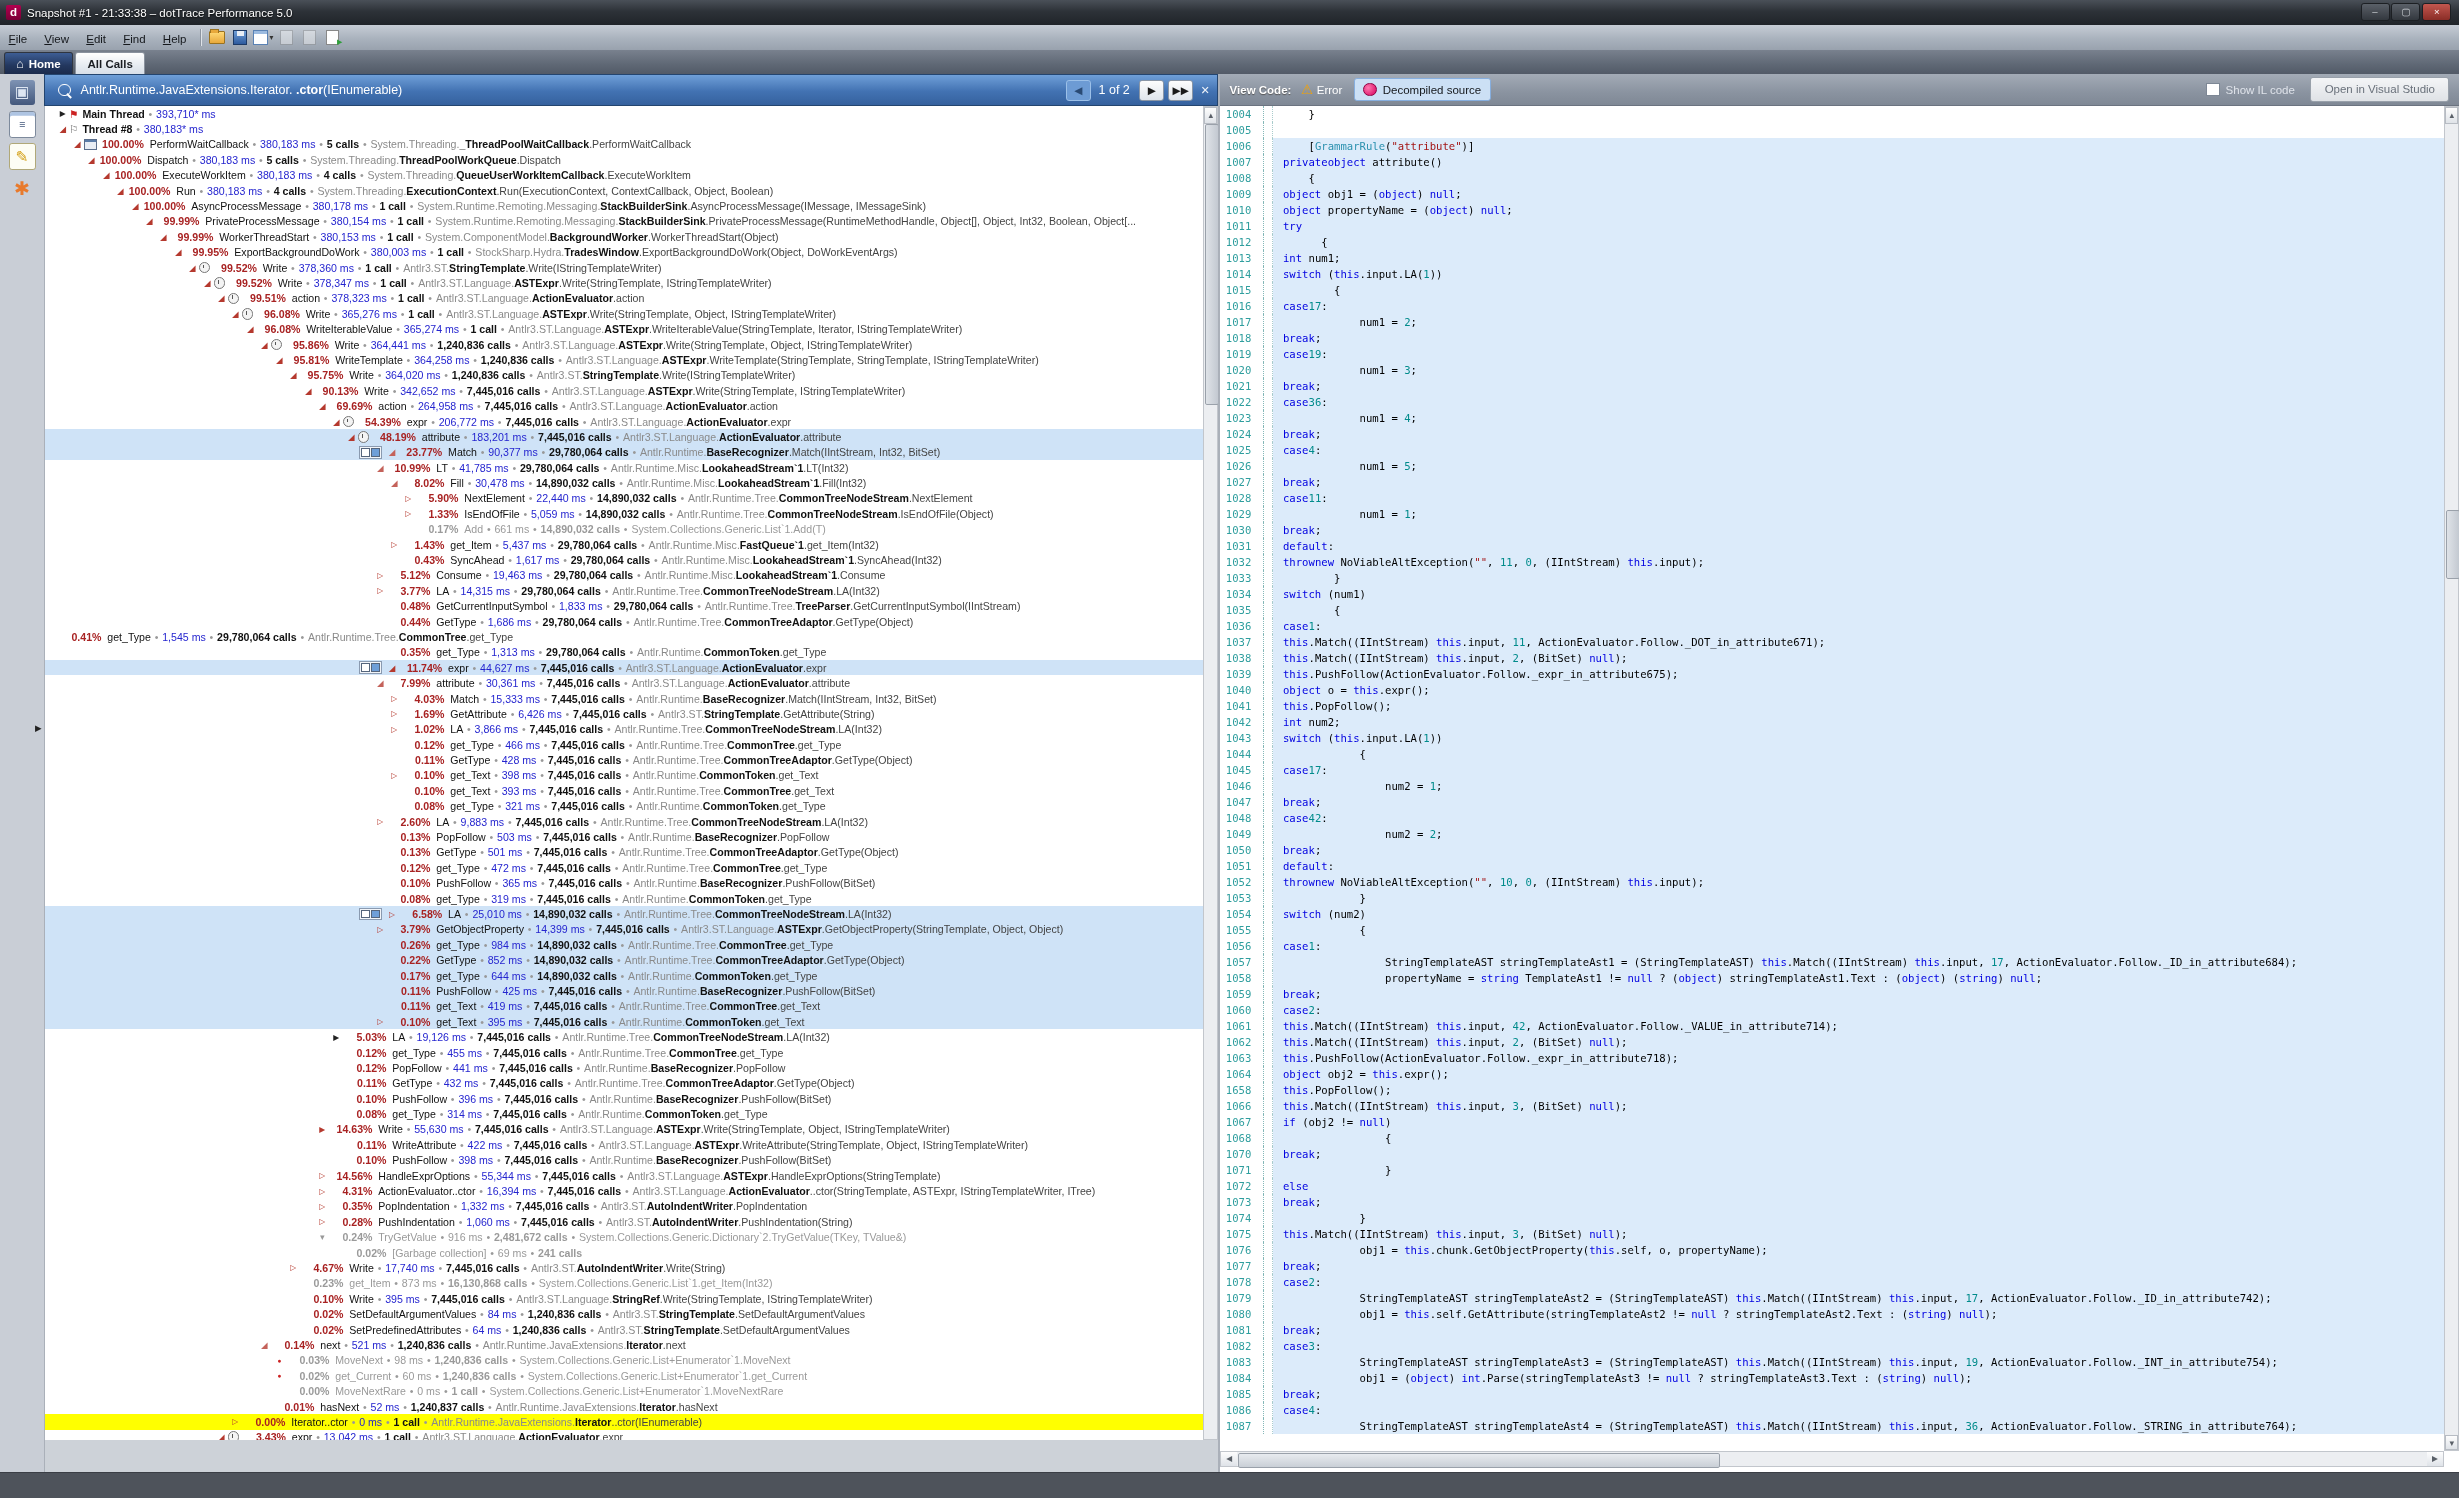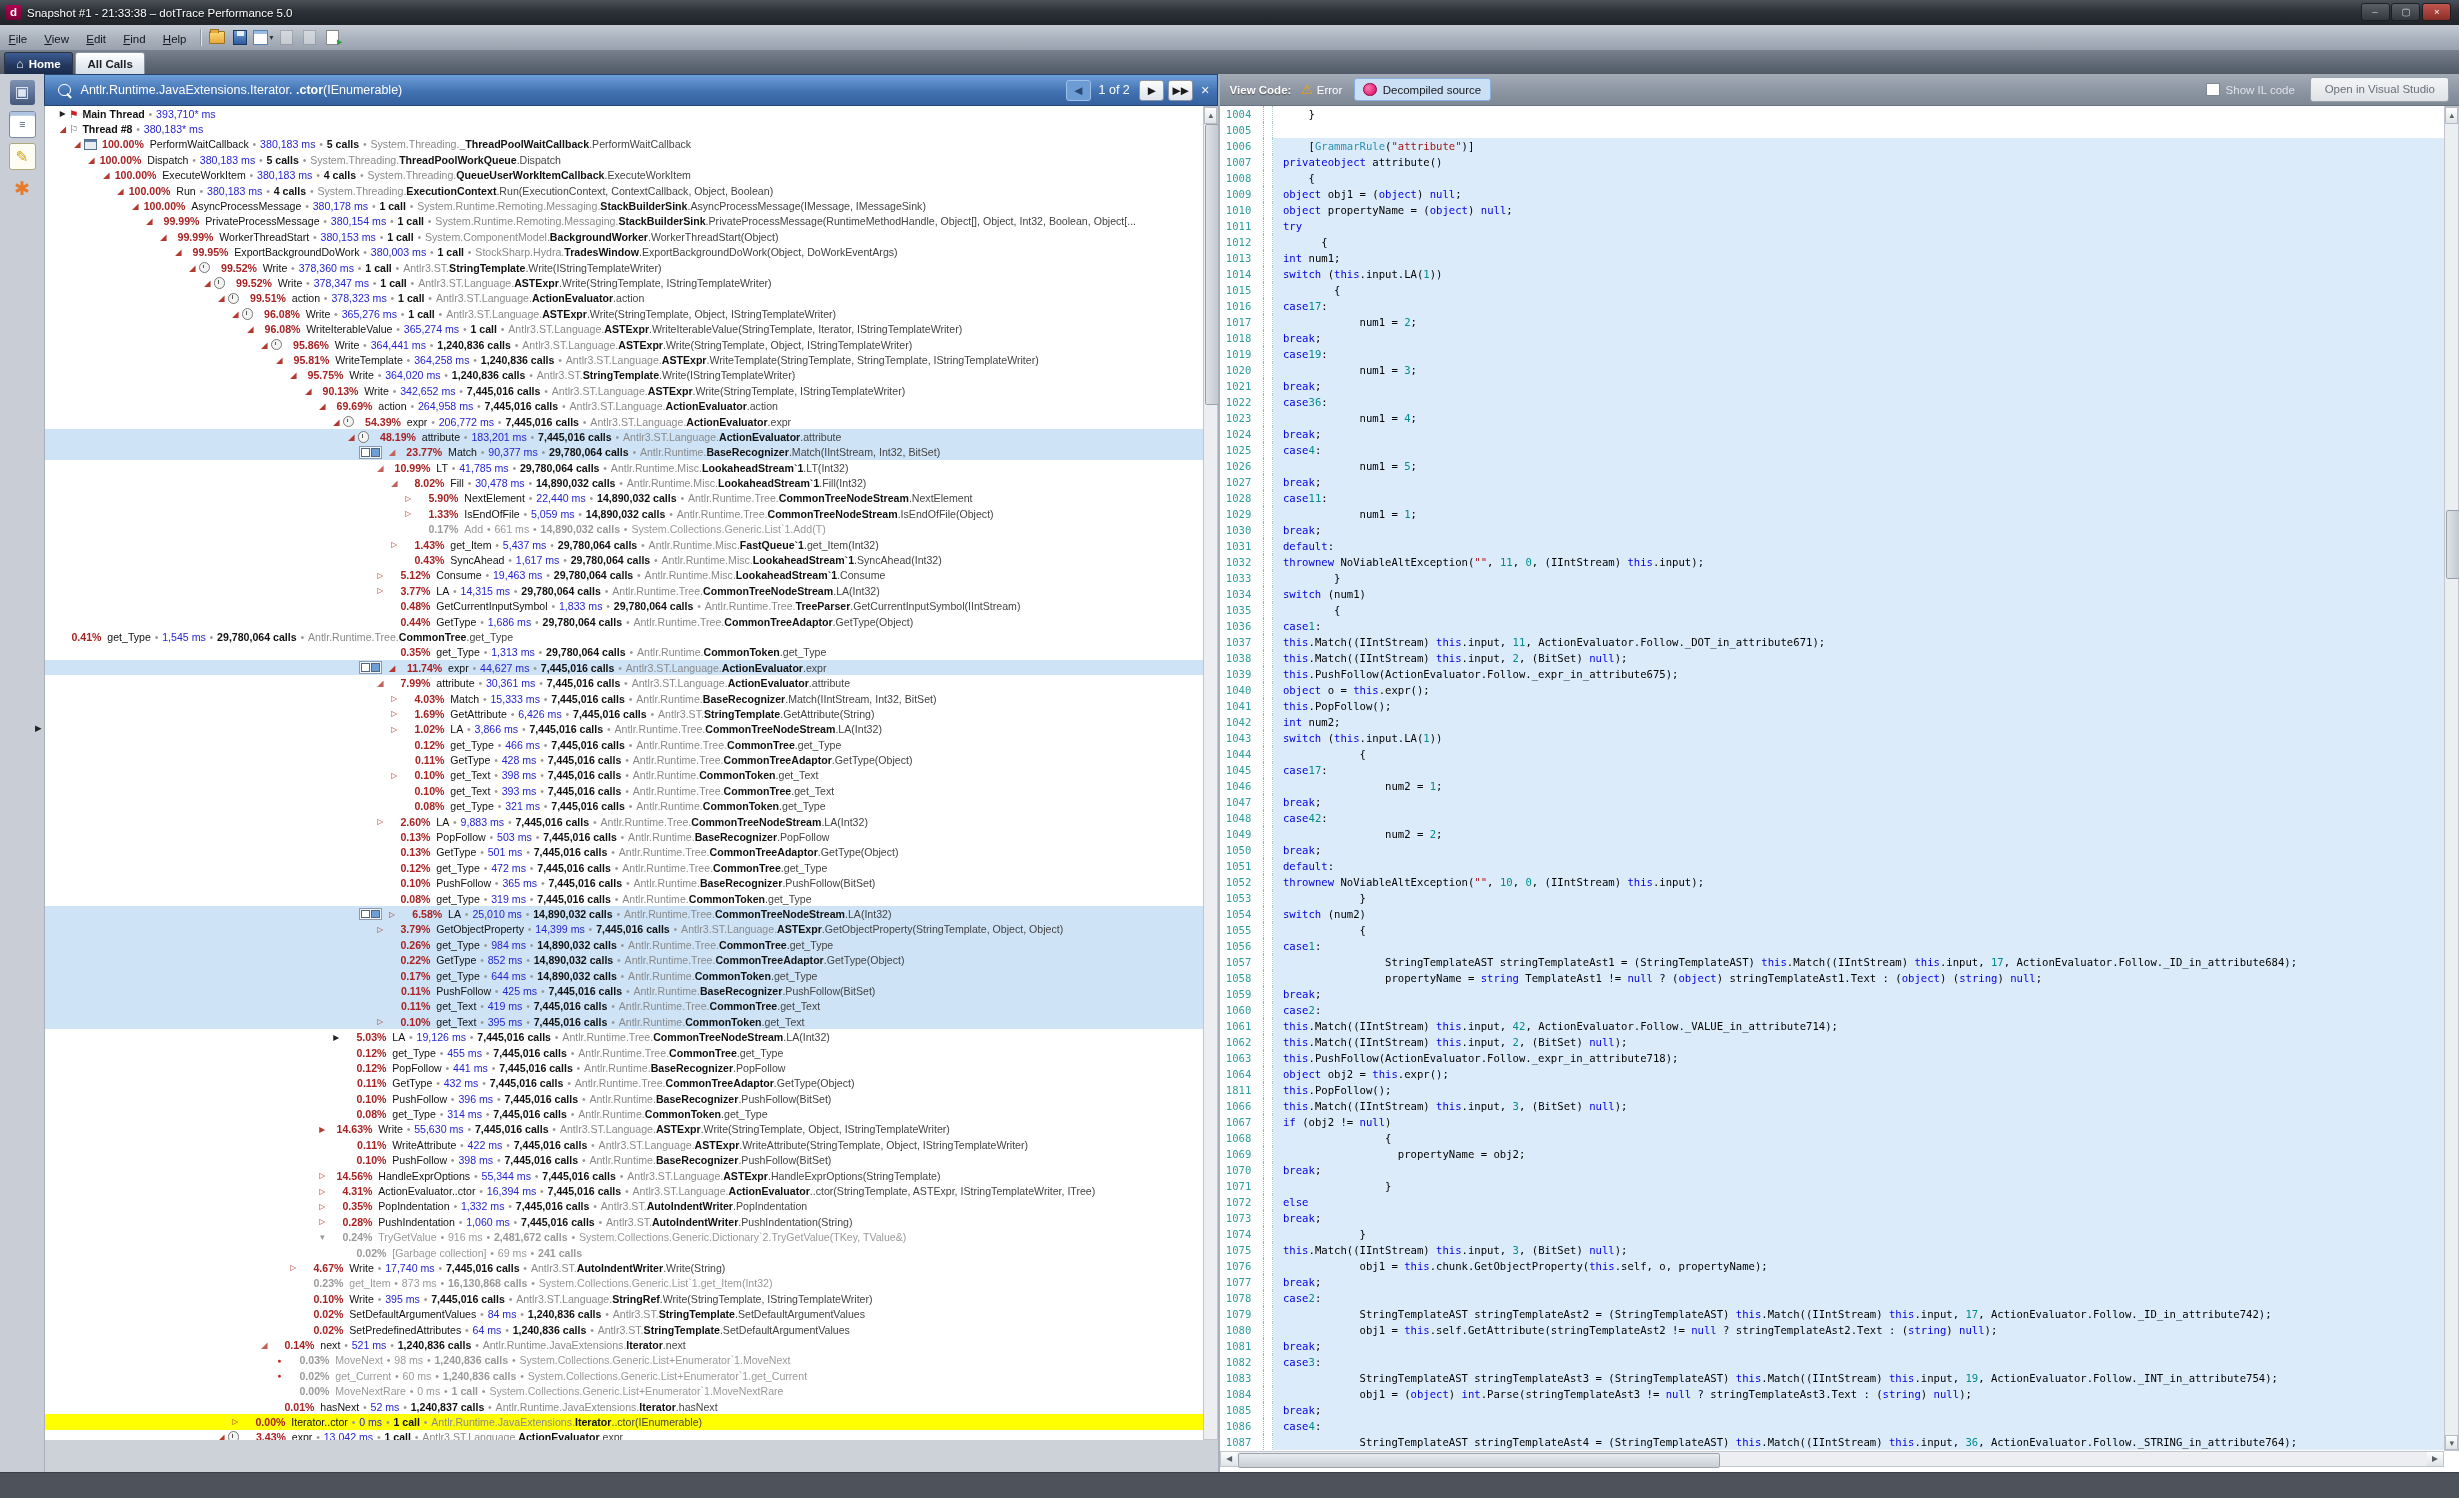--- a/index.html
+++ b/index.html
@@ -1505,43 +1505,38 @@
             <span class="ln">1063</span>
             <span class="fold"></span>
             <span class="ct">                <span class="kw">this</span>.PushFollow(ActionEvaluator.Follow._expr_in_attribute718);</span>
           </div>
           <div class="cl hl">
             <span class="ln">1064</span>
             <span class="fold"></span>
             <span class="ct">                <span class="kw">object</span> obj2 = <span class="kw">this</span>.expr();</span>
           </div>
           <div class="cl hl">
-            <span class="ln">1811</span>
+            <span class="ln">1658</span>
             <span class="fold"></span>
             <span class="ct">                <span class="kw">this</span>.PopFollow();</span>
           </div>
           <div class="cl hl">
             <span class="ln">1066</span>
             <span class="fold"></span>
             <span class="ct">                <span class="kw">this</span>.Match((IIntStream) <span class="kw">this</span>.input, <span class="num">3</span>, (BitSet) <span class="kw">null</span>);</span>
           </div>
           <div class="cl hl">
             <span class="ln">1067</span>
             <span class="fold"></span>
             <span class="ct">                <span class="kw">if</span> (obj2 != <span class="kw">null</span>)</span>
           </div>
           <div class="cl hl">
             <span class="ln">1068</span>
             <span class="fold"></span>
             <span class="ct">                {</span>
-          </div>
-          <div class="cl hl">
-            <span class="ln">1069</span>
-            <span class="fold"></span>
-            <span class="ct">                  propertyName = obj2;</span>
           </div>
           <div class="cl hl">
             <span class="ln">1070</span>
             <span class="fold"></span>
             <span class="ct">                  <span class="kw">break</span>;</span>
           </div>
           <div class="cl hl">
             <span class="ln">1071</span>
             <span class="fold"></span>
             <span class="ct">                }</span>

